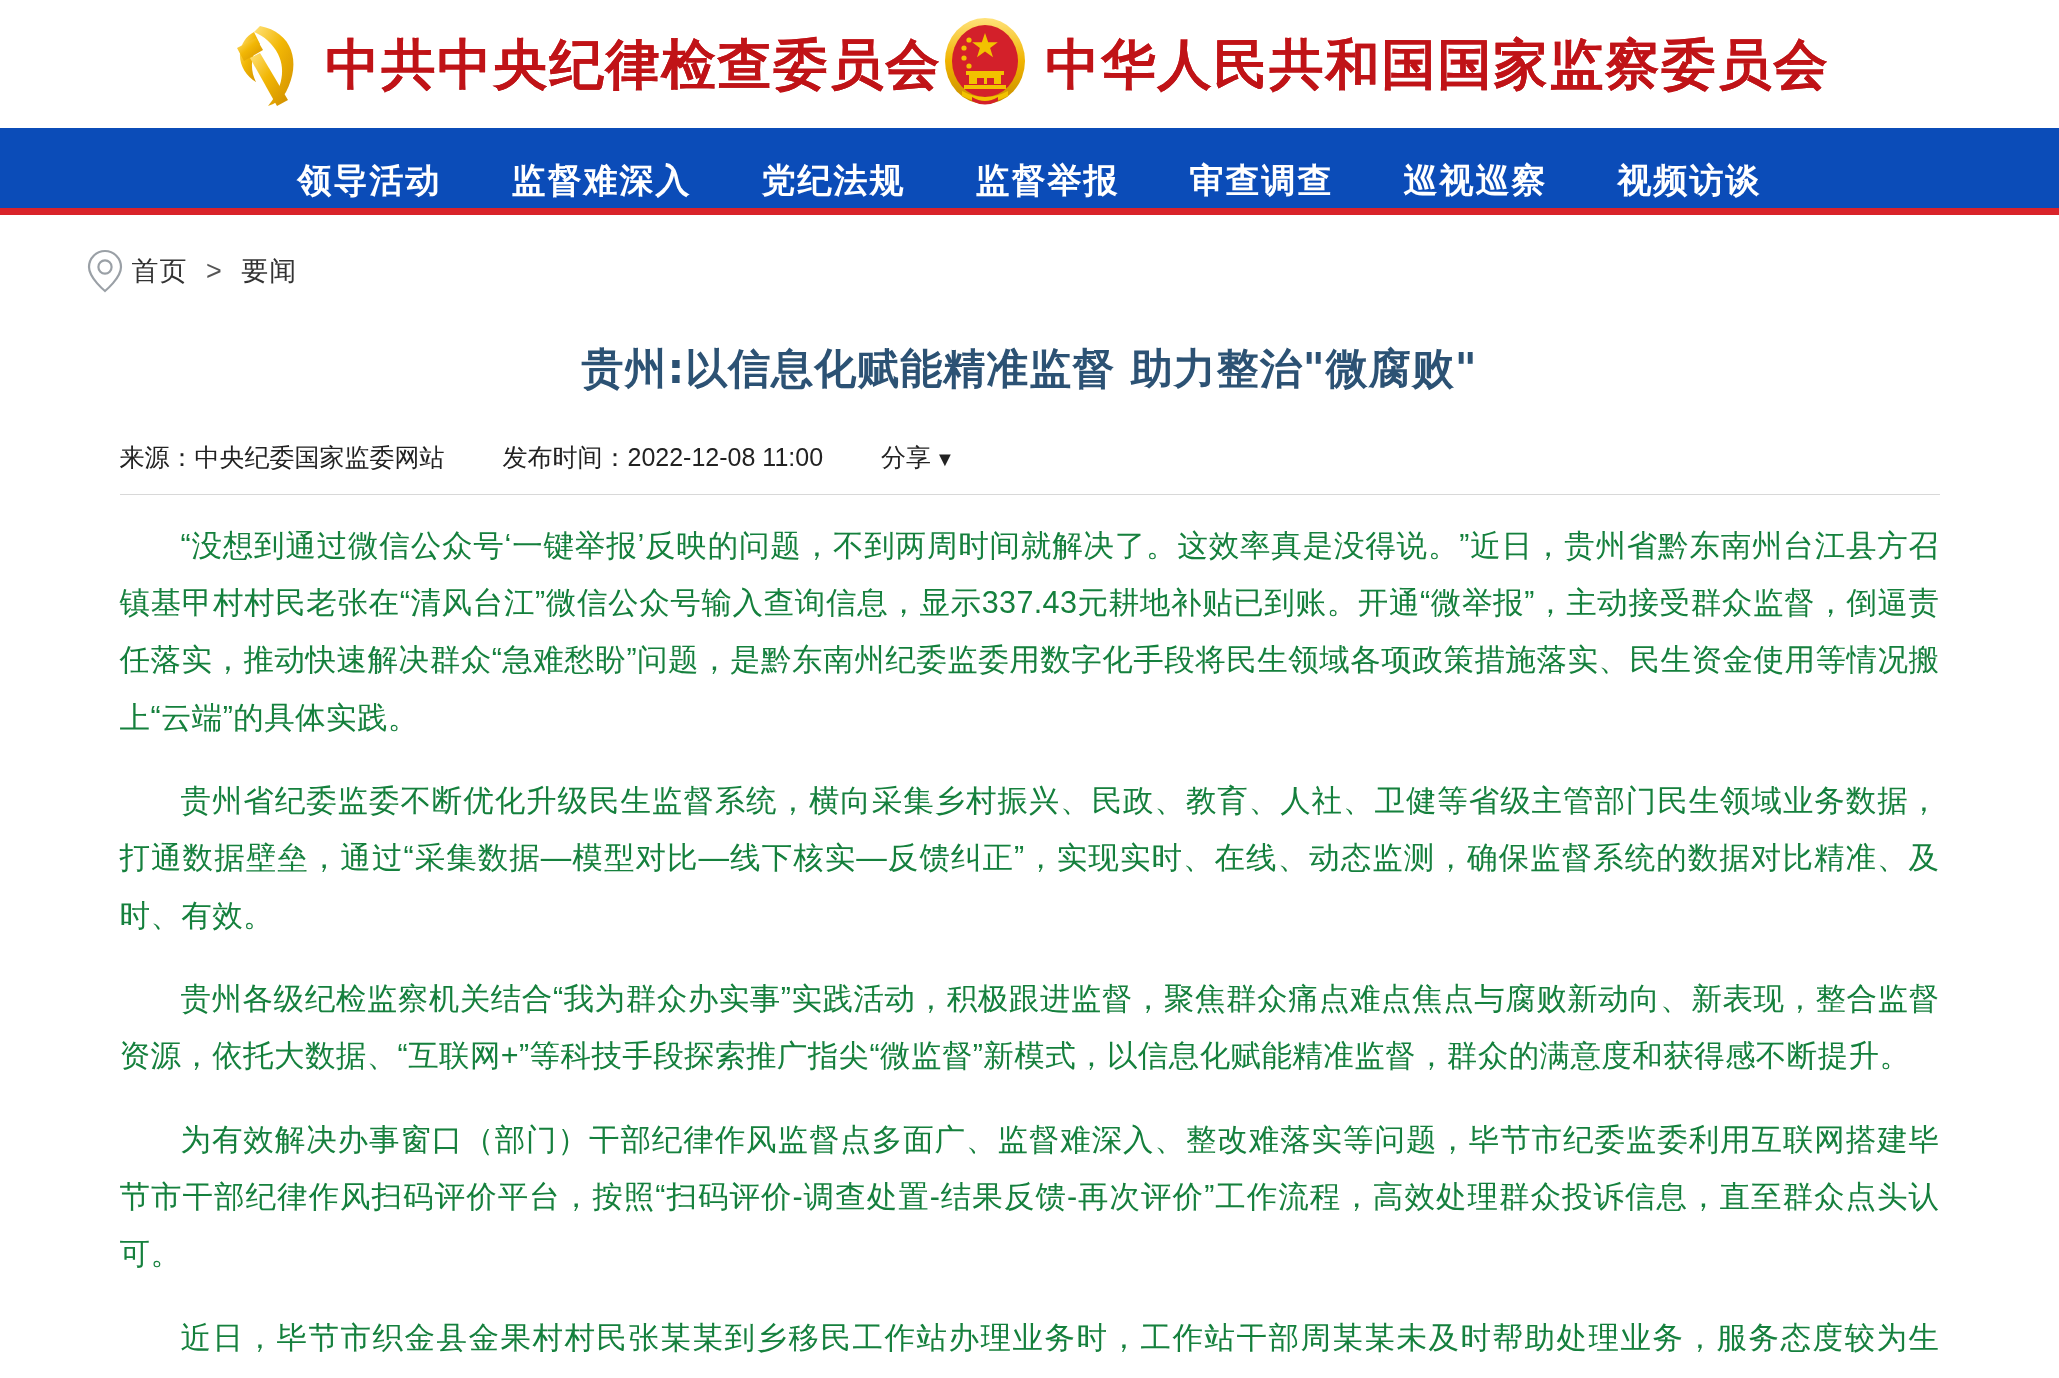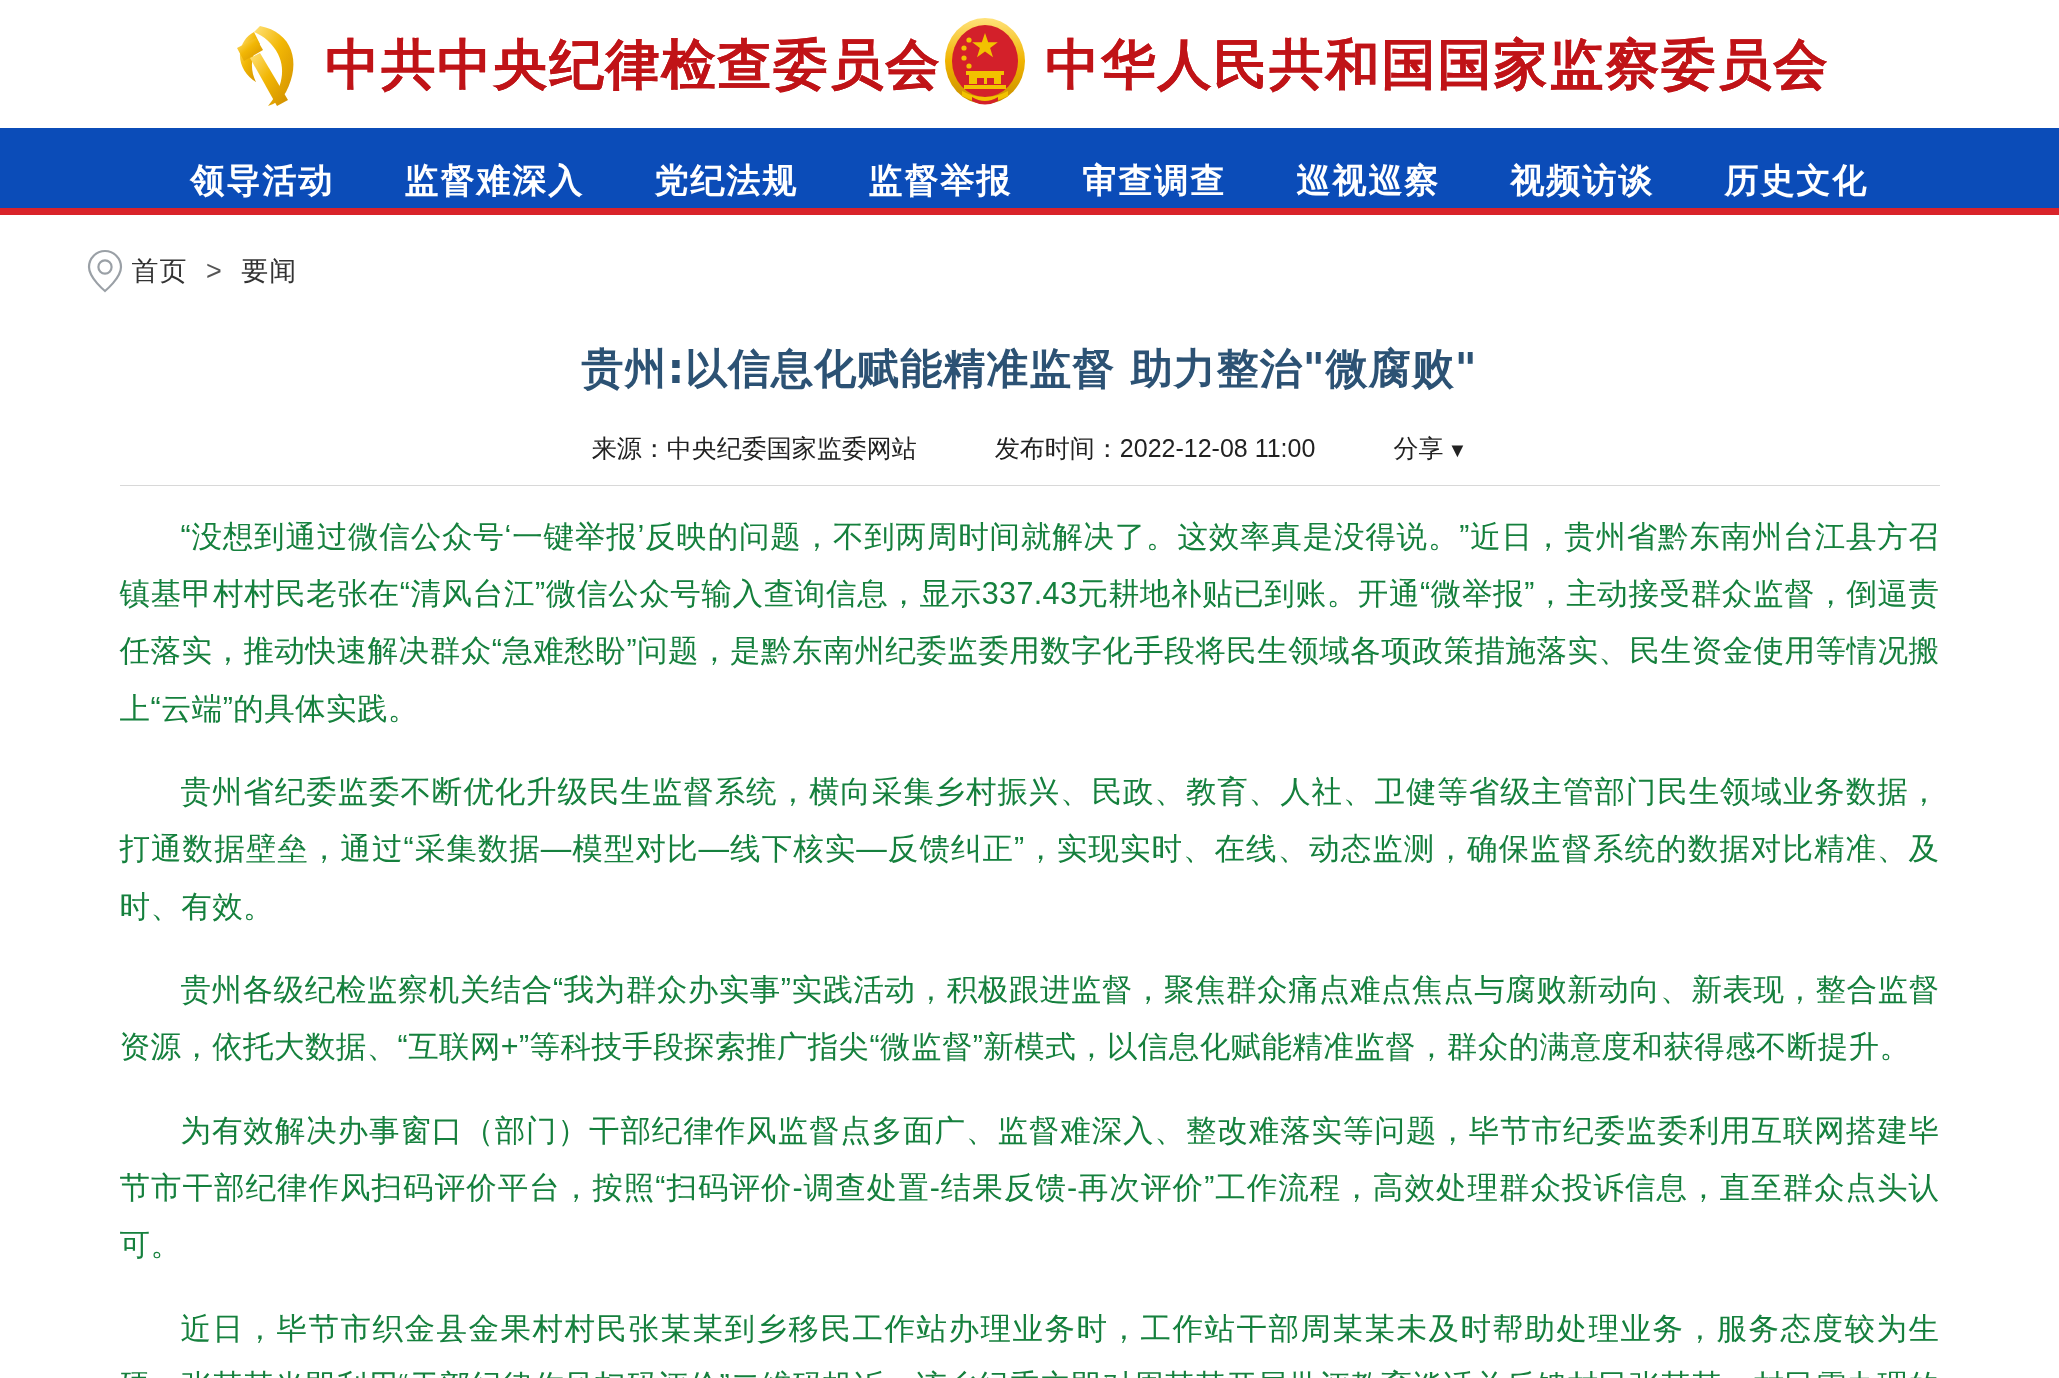--- a/index.html
+++ b/index.html
@@ -115,23 +115,22 @@
     font-weight: bold;
     font-size: 42px;
     color: #2c5274;
     letter-spacing: 1px;
     margin: 48px 0 0 0;
     line-height: 1.35;
   }
   .meta-row {
     display: flex;
     align-items: center;
-    justify-content: center;
-    gap: 78px;
-    margin-top: 34px;
+    gap: 58px;
+    margin-top: 43px;
     padding-bottom: 20px;
     border-bottom: 1px solid #d8d8d8;
     font-size: 25px;
     color: #222;
   }
   .meta-item { white-space: nowrap; }
   .meta-share {
     color: #222;
     cursor: pointer;
     white-space: nowrap;
@@ -215,21 +214,20 @@
 </div>
 
 <nav class="navbar">
   <span class="nav-item">领导活动</span>
   <span class="nav-item">监督难深入</span>
   <span class="nav-item">党纪法规</span>
   <span class="nav-item">监督举报</span>
   <span class="nav-item">审查调查</span>
   <span class="nav-item">巡视巡察</span>
   <span class="nav-item">视频访谈</span>
-  <span class="nav-item">历史文化</span>
 </nav>
 <div class="nav-underline"></div>
 
 <div class="breadcrumb-wrap">
   <svg class="pin-icon" viewBox="0 0 38 44">
     <path d="M19 2 C10.2 2 3 9.2 3 18 C3 29 19 42 19 42 C19 42 35 29 35 18 C35 9.2 27.8 2 19 2 Z" fill="none" stroke="#9aa0a6" stroke-width="2.2"></path>
     <circle cx="19" cy="18" r="6.6" fill="none" stroke="#9aa0a6" stroke-width="2.2"></circle>
   </svg>
   <div class="crumb-text">
     <span class="crumb-link">首页</span>

